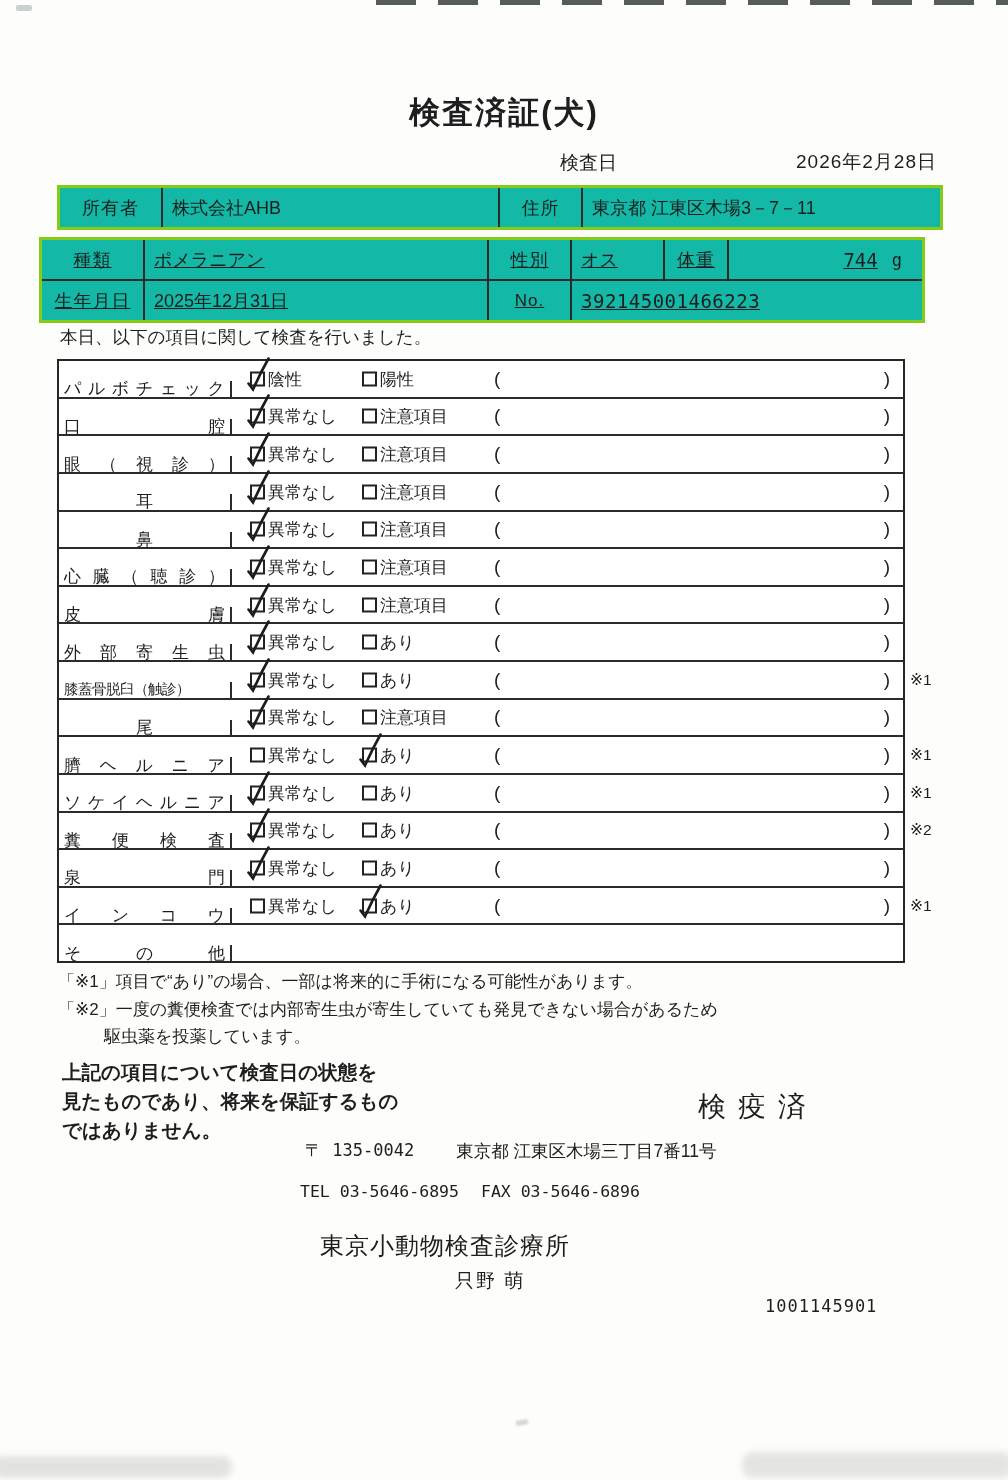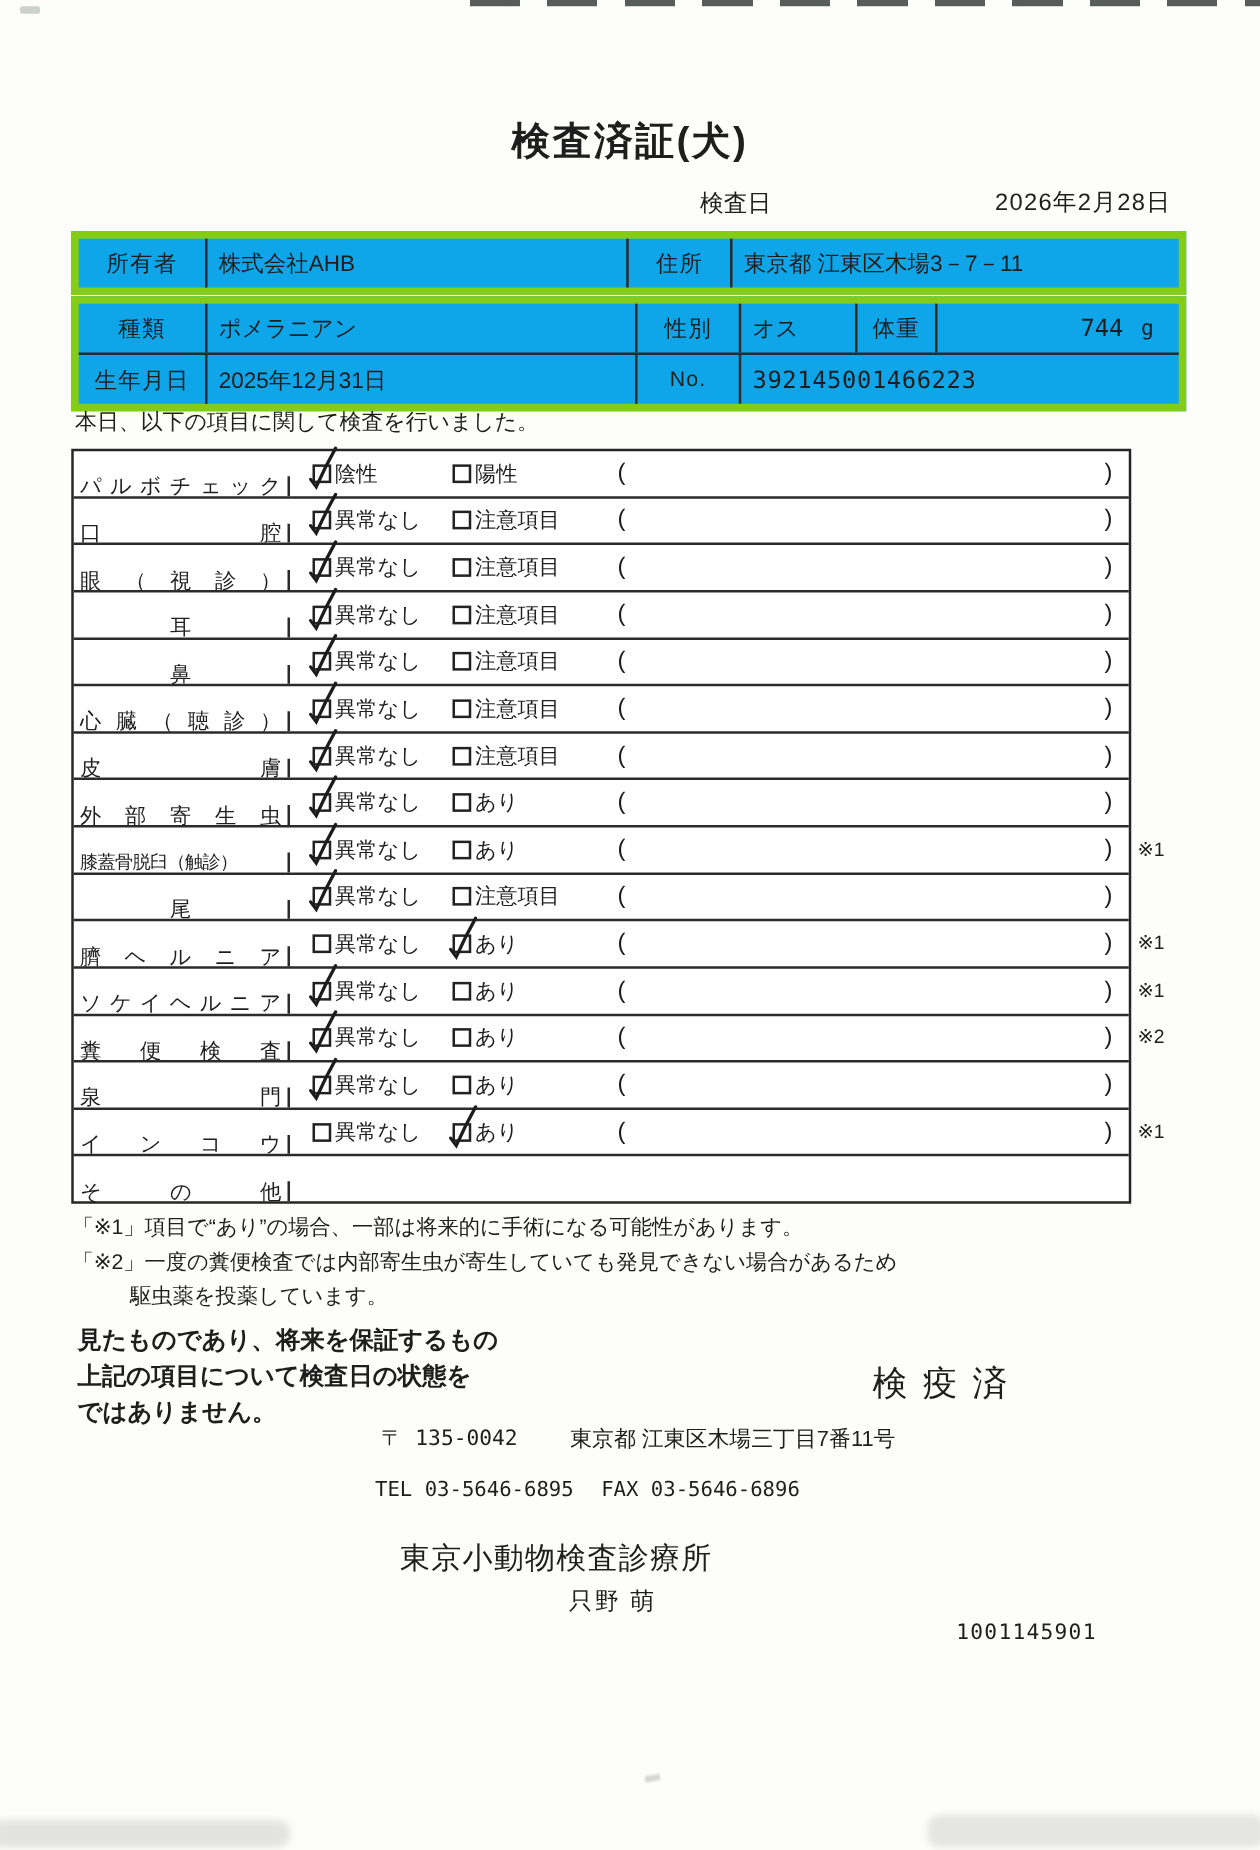--- a/index.html
+++ b/index.html
@@ -24,32 +24,32 @@
   .smudge-right{left:742px;top:1452px;width:270px;height:26px;background:#ccccc5;border-radius:10px;}
   .smudge-center{left:516px;top:1420px;width:12px;height:5px;background:#b5b5ae;opacity:.55;transform:rotate(-10deg);filter:blur(1px);}
   
   .doc-title{
     left:0;right:0;top:92px;text-align:center;
     font-size:31px;font-weight:600;letter-spacing:2px;
   }
   .date-label{left:560px;top:150px;font-size:19px;font-weight:500;}
   .date-value{right:71px;top:149px;font-size:19px;font-weight:500;letter-spacing:1px;}
   
-  .grid-table{border:6px solid #84cc16;background:#0ea5e9;}
+  .grid-table{border:3px solid #84cc16;background:#14b8a6;}
   .g-row{display:flex;}
   .g-row + .g-row{border-top:2px solid #2b2b2b;}
   .g-cell{
     box-sizing:border-box;height:39px;display:flex;align-items:center;
     font-size:18px;border-right:2px solid #2b2b2b;overflow:hidden;white-space:nowrap;
   }
   .g-cell:last-child{border-right:none;}
   .g-label{justify-content:center;font-weight:500;letter-spacing:1px;}
   .g-value{padding-left:9px;font-weight:500;}
   .owner-table{left:57px;top:185px;width:880px;}
-  .info-table{left:57px;top:237px;width:880px;}
+  .info-table{left:39px;top:237px;width:880px;text-decoration:underline;}
   .w-owner-label{width:103px;}
   .w-owner-value{width:337px;}
   .w-addr-label{width:83px;}
   .w-addr-value{flex:1;}
   .w-species-label{width:103px;}
   .w-species-value{width:344px;}
   .w-sex-label{width:83px;}
   .w-sex-value{width:93px;}
   .w-weight-label{width:64px;}
   .w-weight-value{flex:1;justify-content:flex-end;padding-right:20px;gap:14px;font-family:"DejaVu Sans Mono","Liberation Mono",monospace;font-size:19px;}
@@ -484,22 +484,22 @@
       </div>
       <div class="row-content"></div>
     </div>
   </div>
 
 <div class="abs note-line note-1">「※1」項目で“あり”の場合、一部は将来的に手術になる可能性があります。</div>
 <div class="abs note-line note-2">「※2」一度の糞便検査では内部寄生虫が寄生していても発見できない場合があるため</div>
 <div class="abs note-line note-3">駆虫薬を投薬しています。</div>
 
 <div class="abs disclaimer">
+  <div>上記の項目について検査日の状態を</div>
   <div>見たものであり、将来を保証するもの</div>
-  <div>上記の項目について検査日の状態を</div>
   <div>ではありません。</div>
 </div>
 
 <div class="abs stamp">検疫済</div>
 
 <div class="abs postal-line">
   <span class="postal-code">〒 135-0042</span>
   <span>東京都 江東区木場三丁目7番11号</span>
 </div>
 <div class="abs tel-line">

